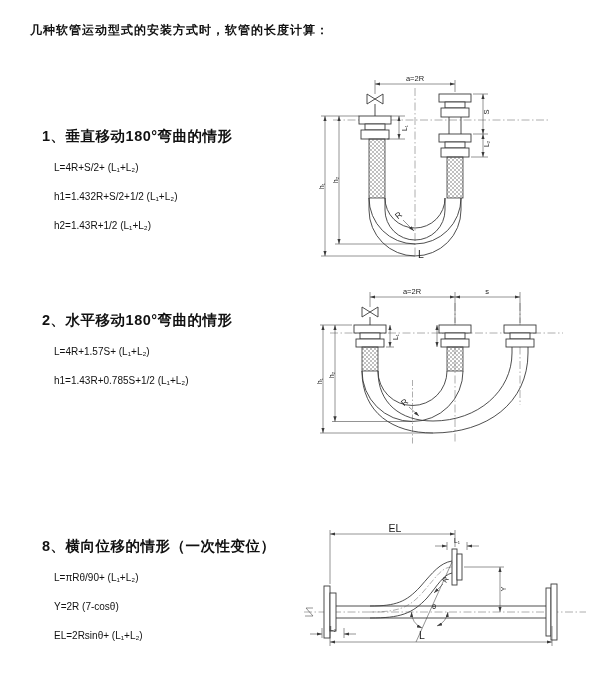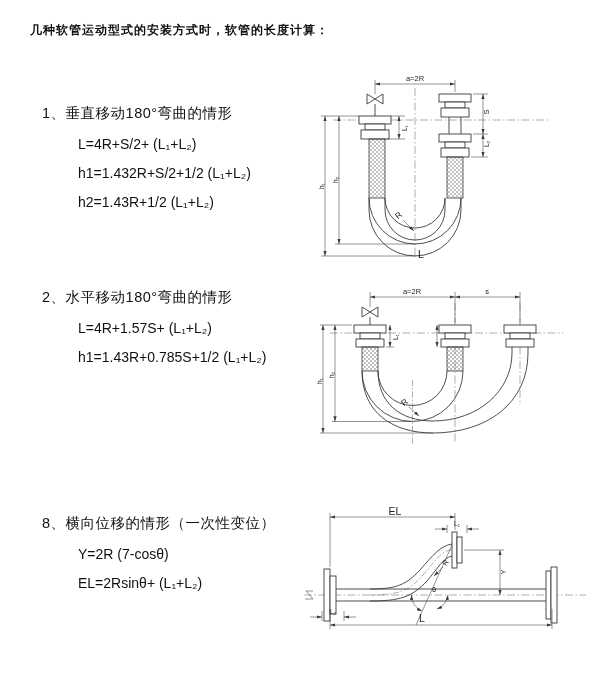--- a/index.html
+++ b/index.html
@@ -7,22 +7,22 @@
     width:600px; height:675px; position:relative;
     background:#ffffff; overflow:hidden;
     font-family:"Liberation Sans","DejaVu Sans",sans-serif;
     color:#111;
   }
   .doc-title {
     position:absolute; left:30px; top:22px;
     font-size:12px; font-weight:bold; letter-spacing:1px;
   }
   .section { position:absolute; left:42px; }
-  .heading { font-size:14.5px; font-weight:normal; letter-spacing:0.5px; }
-  .formulas { margin:7px 0 0 36px; font-size:14px; }
+  .heading { font-size:14.5px; font-weight:bold; letter-spacing:0.5px;margin-top:23px; }
+  .formulas { margin:7px 0 0 12px; font-size:10px; }
   .formula { height:29px; line-height:29px; white-space:pre; }
   .diagram { position:absolute; }
   svg { overflow:visible; display:block; }
   .ln   { fill:none; stroke:#3b3b3b; stroke-width:0.9; }
   .lt   { fill:none; stroke:#3b3b3b; stroke-width:0.55; }
   .cl   { fill:none; stroke:#6a6a6a; stroke-width:0.55; stroke-dasharray:8 2.5 1.5 2.5; }
   .cld  { fill:none; stroke:#6a6a6a; stroke-width:0.55; stroke-dasharray:6 2 1.5 2; }
   .braid{ fill:url(#hatch); stroke:#3b3b3b; stroke-width:0.8; }
   .fl   { fill:#ffffff; stroke:#3b3b3b; stroke-width:0.9; }
   text  { fill:#1d1d1d; }
@@ -235,26 +235,27 @@
   <g>
     <text class="t8 mid" x="90" y="120" transform="rotate(-40 90 118)">R</text>
     <line class="lt" x1="94" y1="122" x2="104" y2="131" marker-end="url(#ah)"></line>
   </g>
 </svg>
 </div>
 
 <div class="section" style="top:514px">
   <div class="heading">8、横向位移的情形（一次性变位）</div>
   <div class="formulas">
+    <div class="formula">L=πRθ/90+ (L₁+L₂)</div>
     <div class="formula">Y=2R (7-cosθ)</div>
     <div class="formula">EL=2Rsinθ+ (L₁+L₂)</div>
   </div>
 </div>
 
-<div class="diagram" style="left:300px;top:505px">
+<div class="diagram" style="left:300px;top:522px">
 <svg width="290" height="140" viewBox="0 0 290 140">
 
   <line class="cl" x1="4" y1="90" x2="286" y2="90"></line>
   <path class="lt" d="M 13 86 L 6 86 L 13 94 L 5 94"></path>
 
   <g>
     <rect class="fl" x="24" y="64" width="6" height="52"></rect>
     <rect class="fl" x="30" y="71" width="6" height="38"></rect>
   </g>
   <g class="ln">

